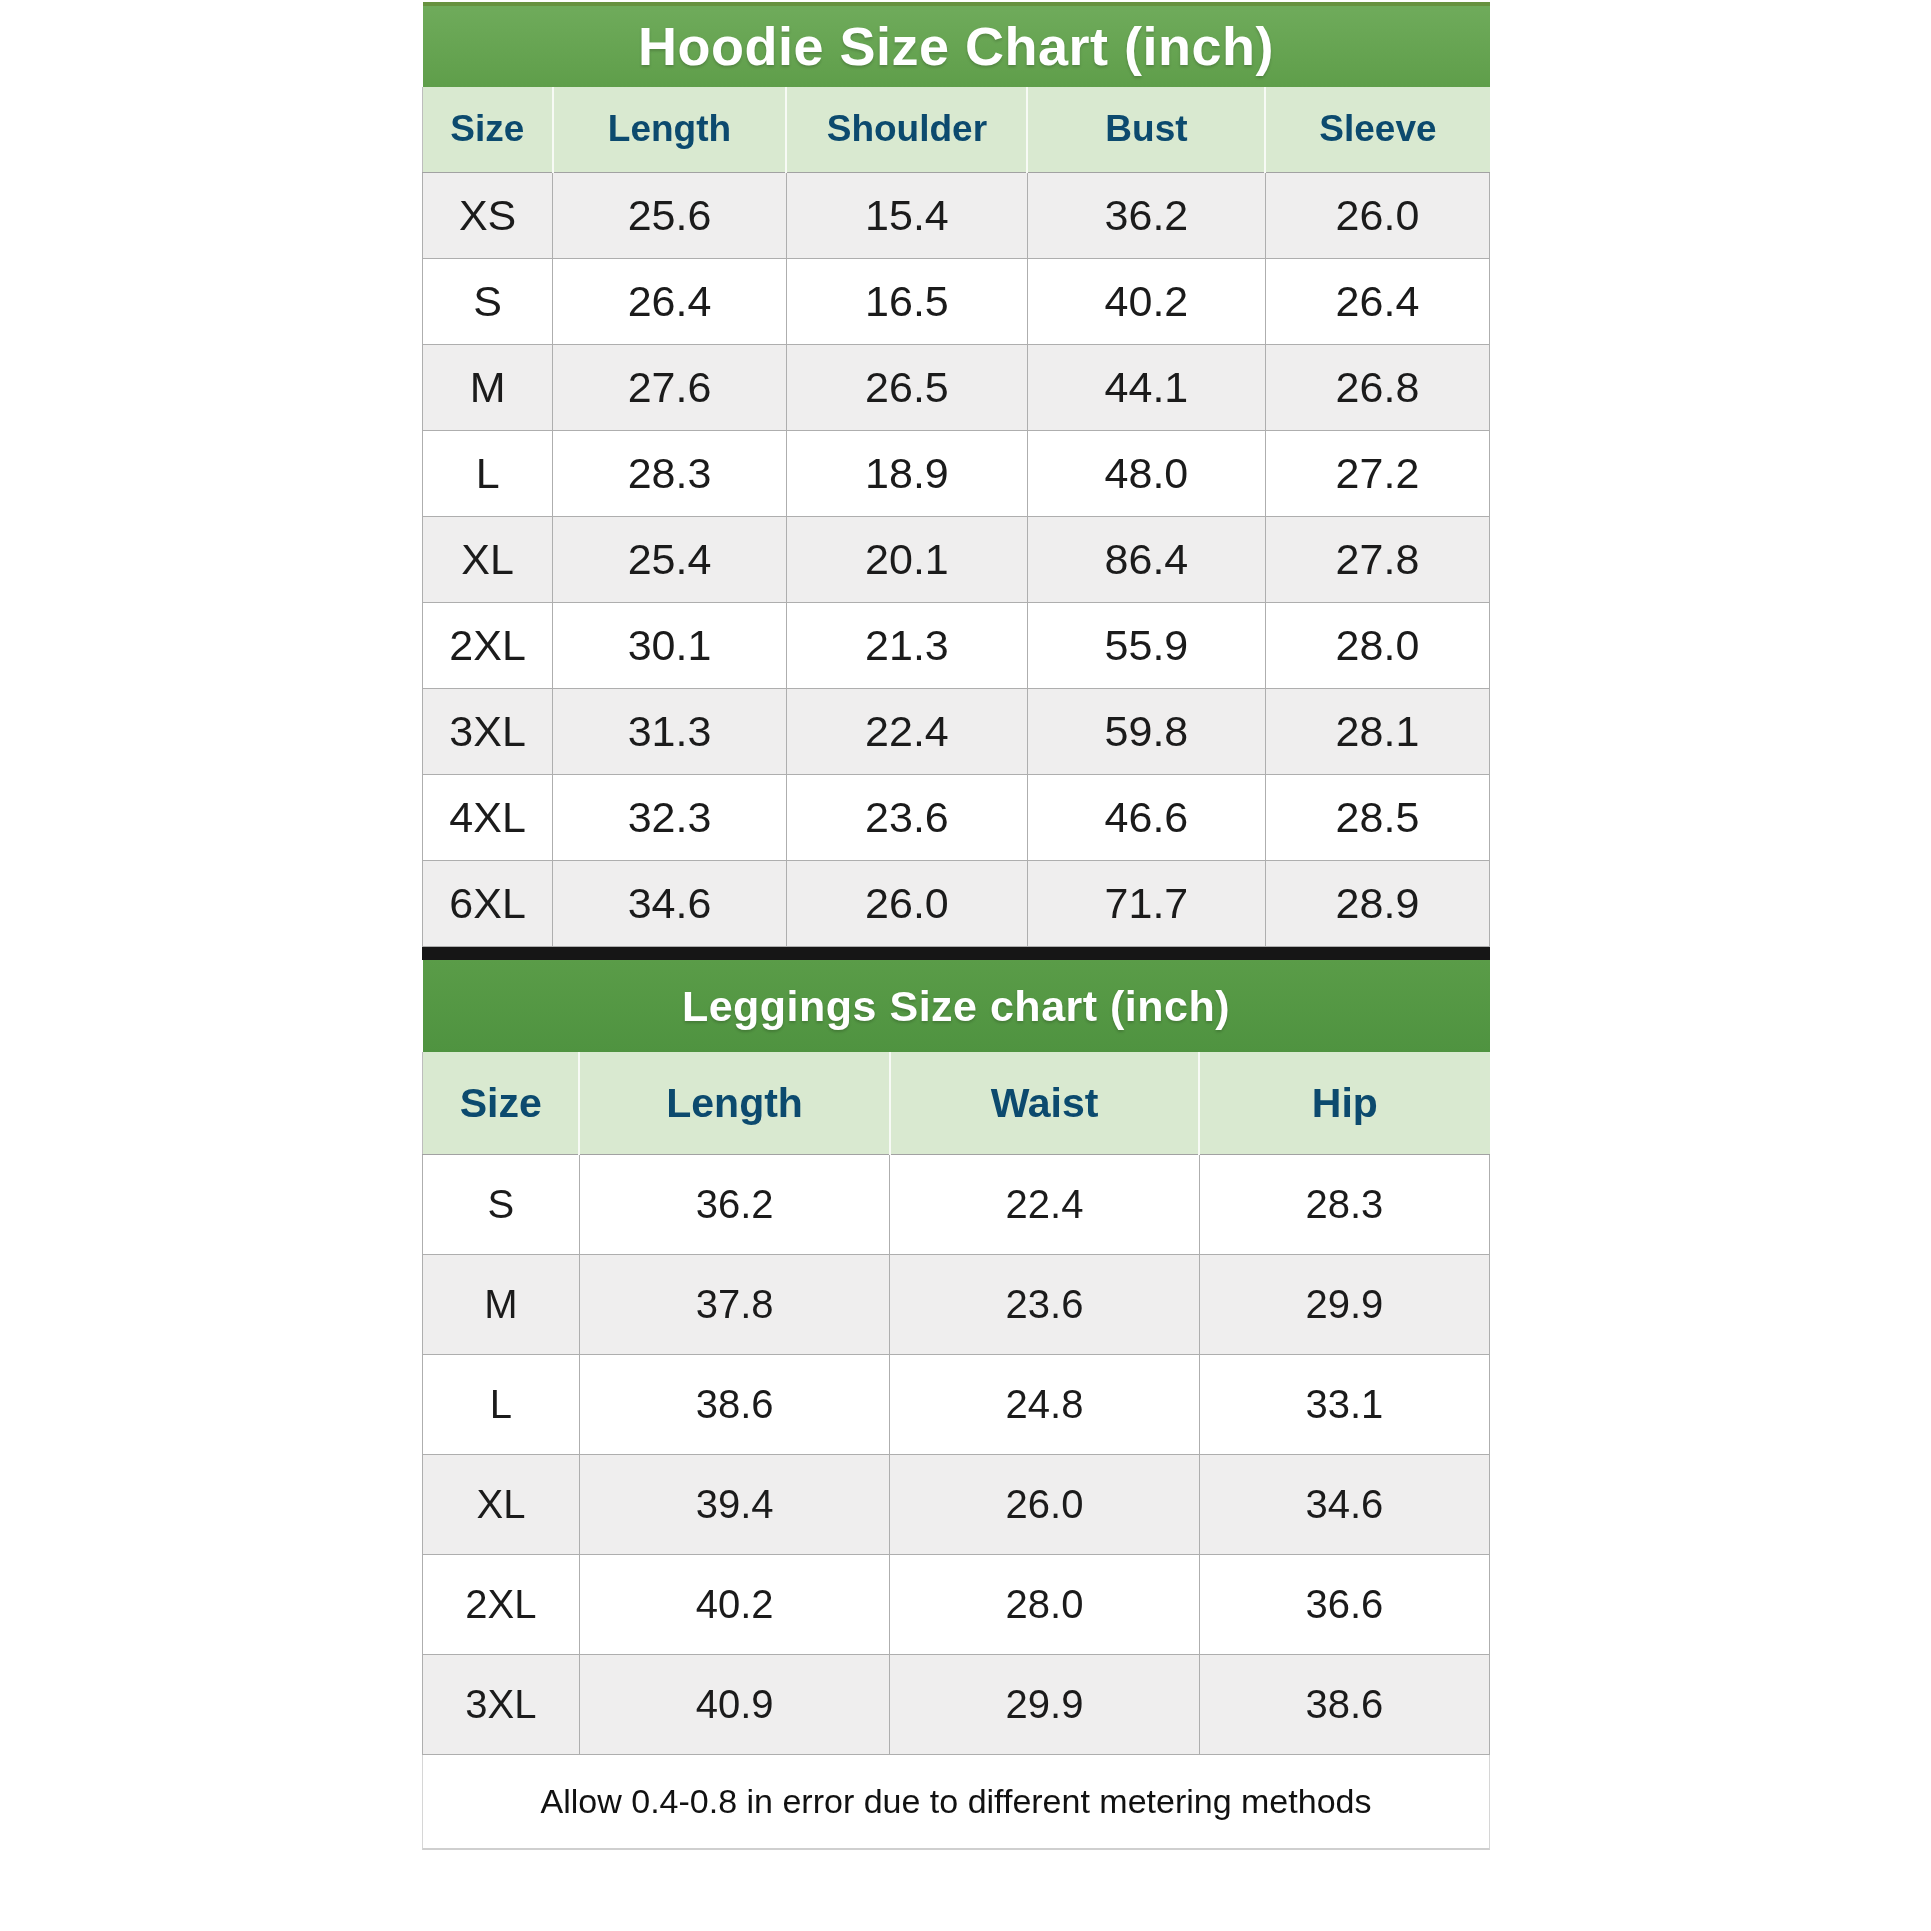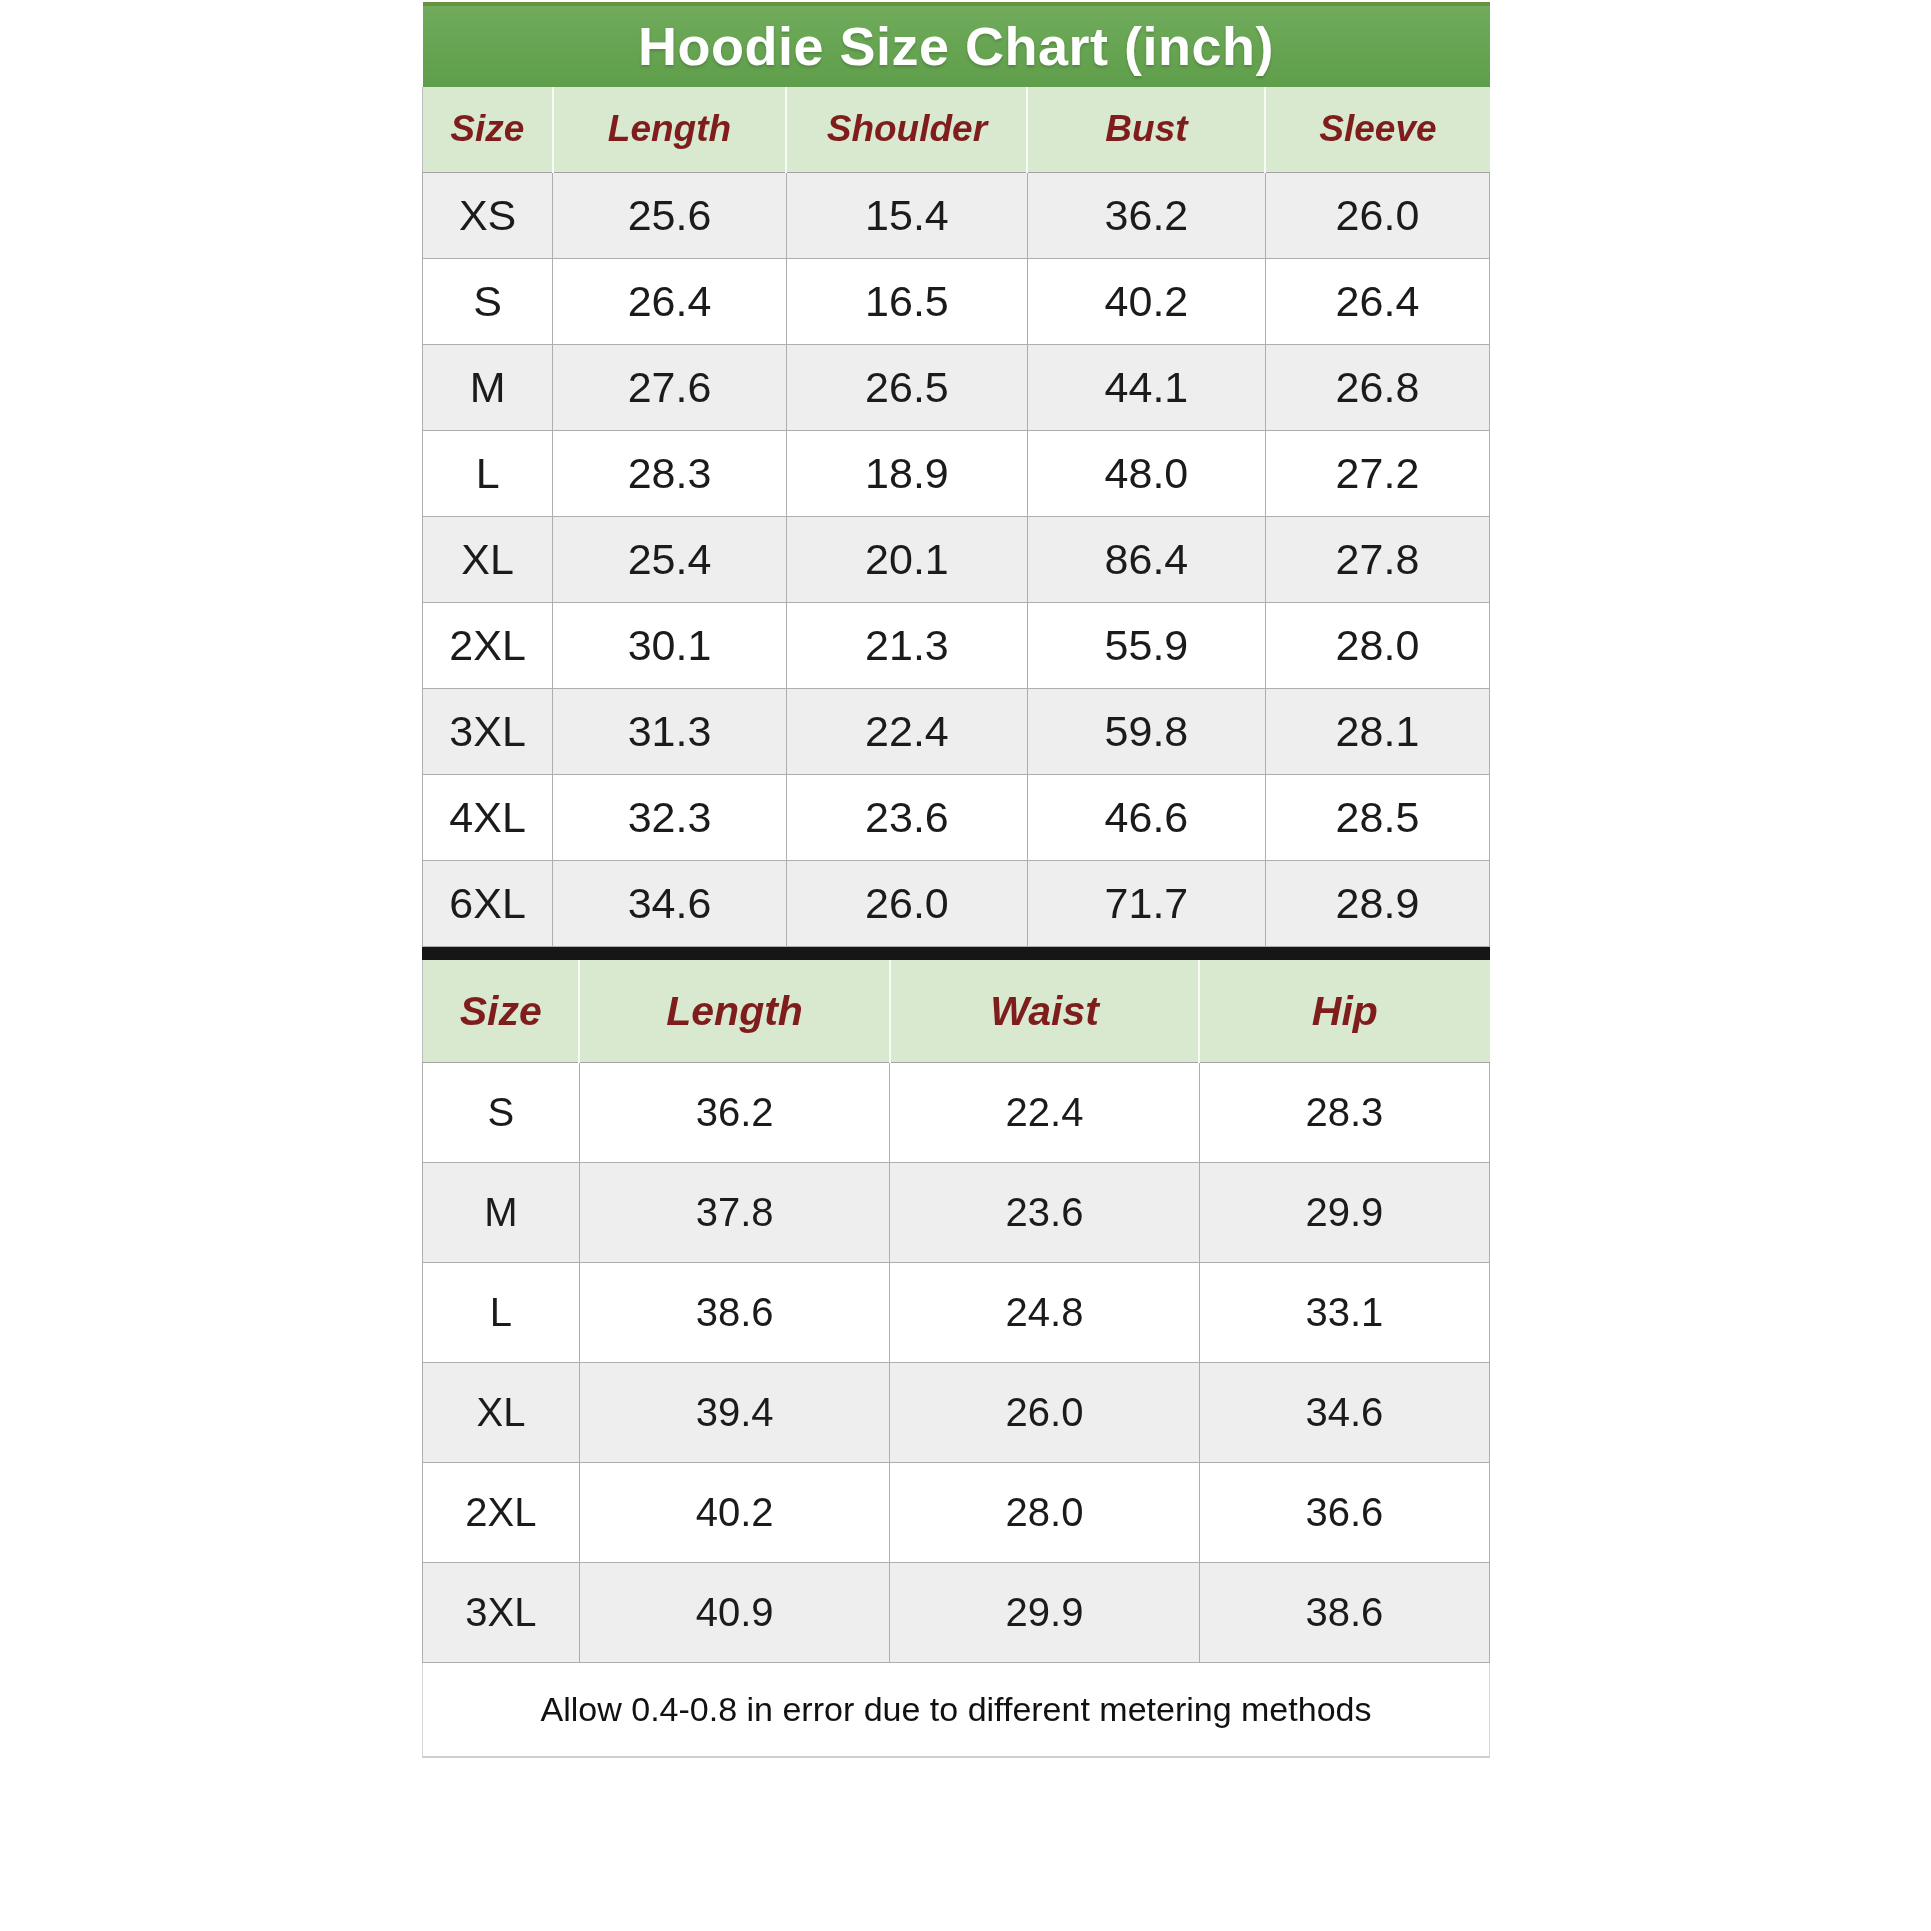--- a/index.html
+++ b/index.html
@@ -24,22 +24,22 @@
     background:linear-gradient(#6fab5b,#5f9e4a);
     border-top:4.8px solid #67923f;
   }
   .t-leggings th.title{
     height:92px;font-size:43px;
     background:linear-gradient(#5a9c48,#4f9340);
   }
 
   
   th.col-h{
-    background:#d9e9d0;color:#7f1d1d;font-weight:bold;
-    border-left:2.9px solid #f7faf5;border-bottom:1.9px solid #a2a2a2;font-style:italic;
+    background:#d9e9d0;color:#0c4a6e;font-weight:bold;
+    border-left:2.9px solid #f7faf5;border-bottom:1.9px solid #a2a2a2;
   }
   th.col-h:first-child{border-left:1.9px solid #bdbdbd;}
   .t-hoodie th.col-h{height:85px;font-size:37px;}
   .t-leggings th.col-h{height:102px;font-size:41px;}
 
   
   table.chart tbody td{
     background:#ffffff;color:#1b1b1b;
     border:1.9px solid #aeaeae;border-top-color:#8f8f8f;
   }
@@ -155,20 +155,23 @@
 
   <table class="chart t-leggings">
     <colgroup>
       <col style="width:14.7%">
         <col style="width:29.1%">
         <col style="width:29.0%">
         <col style="width:27.2%">
     </colgroup>
     <thead>
       <tr>
+        <th class="title" colspan="4">Leggings Size chart (inch)</th>
+      </tr>
+      <tr>
           <th class="col-h">Size</th>
           <th class="col-h">Length</th>
           <th class="col-h">Waist</th>
           <th class="col-h">Hip</th>
         </tr>
     </thead>
     <tbody>
         <tr>
           <td>S</td>
           <td>36.2</td>

